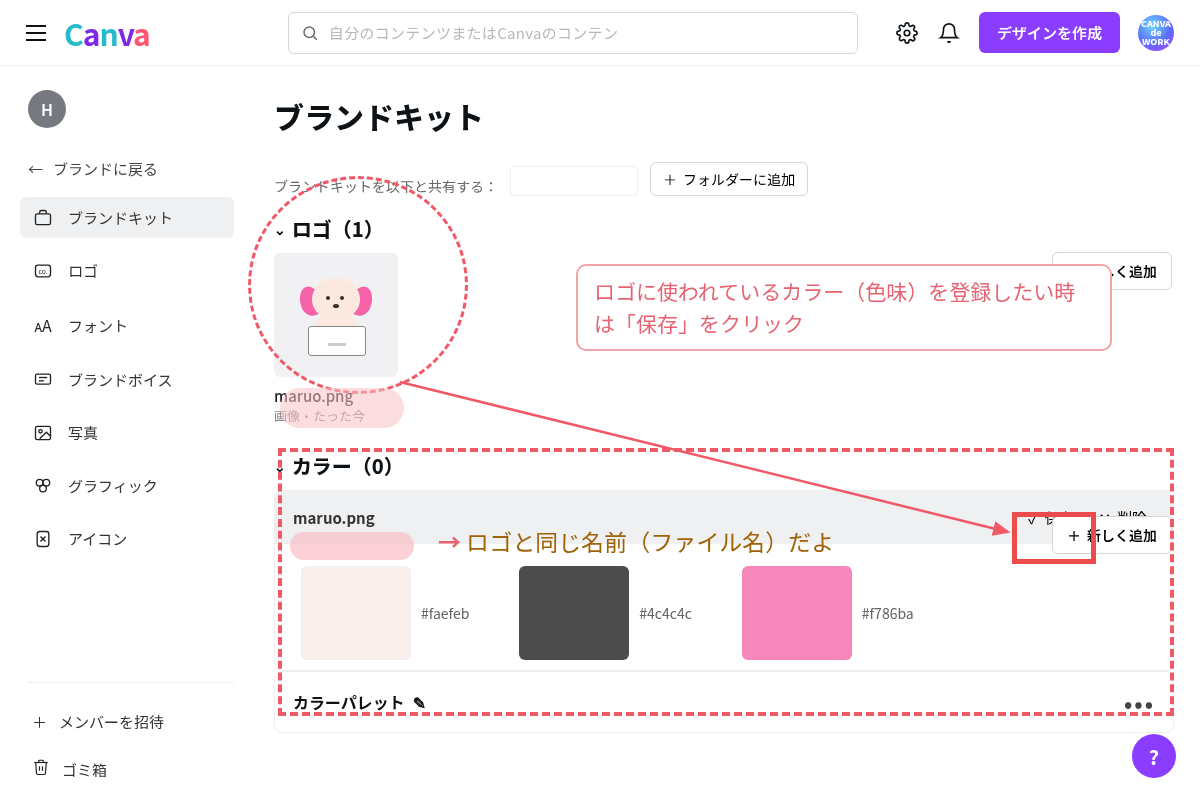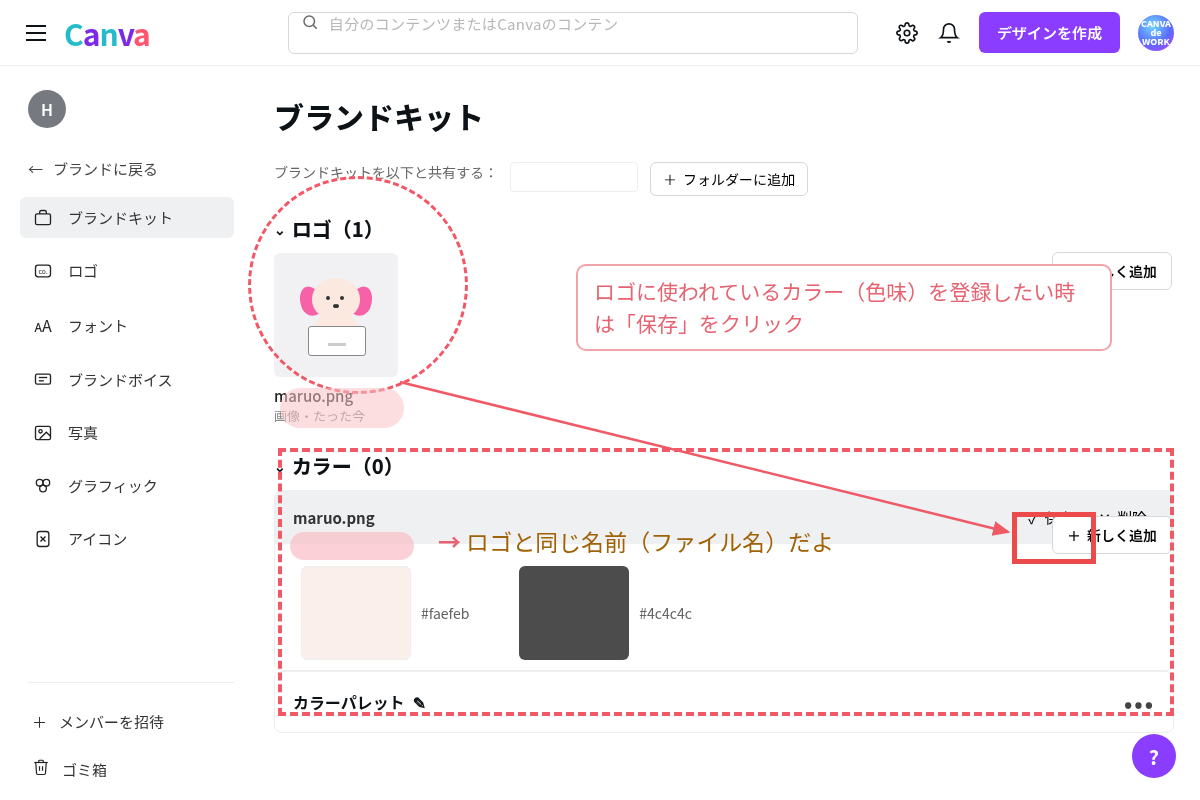--- a/index.html
+++ b/index.html
@@ -4,42 +4,42 @@
 <style>
 *{box-sizing:border-box;margin:0;padding:0;font-family:"Hiragino Sans","Noto Sans JP",sans-serif}
 body{background:#fff;color:#0d1216;width:1200px;height:800px;overflow:hidden;position:relative}
 html{border-radius:18px;overflow:hidden}
 
 .top{height:66px;display:flex;align-items:center;padding:0 26px;gap:18px;border-bottom:1px solid #f0f0f0}
 .burger{display:flex;flex-direction:column;gap:5px;cursor:pointer}
 .burger span{width:20px;height:2px;background:#0d1216}
 .logo{font-weight:700;font-size:30px;letter-spacing:-1px}
 .logo .c1{color:#24bcca}.logo .c2{color:#7d2ae8}.logo .c3{color:#24bcca}.logo .c4{color:#7d2ae8}.logo .c5{color:#ff5571}
-.search{flex:0 0 570px;margin-left:120px;height:42px;border:1px solid #d7d7d9;border-radius:6px;display:flex;padding:0 12px;color:#999}
+.search{flex:0 0 570px;margin-left:120px;height:42px;border:1px solid #d7d7d9;border-radius:6px;display:flex;align-items:center;padding:0 12px;color:#999}
 .search svg{width:18px;height:18px;stroke:#6b6b6b;margin-right:10px}
 .search span{font-size:15px;color:#b7b7b7;letter-spacing:.02em}
 .topright{margin-left:auto;display:flex;align-items:center;gap:18px}
 .icnbtn{width:24px;height:24px;display:flex;align-items:center;justify-content:center;color:#0d1216}
 .createbtn{background:#8b3dff;color:#fff;font-size:15px;font-weight:600;border:none;border-radius:6px;padding:10px 18px}
 .avatar{width:36px;height:36px;border-radius:50%;background:radial-gradient(circle at 40% 30%,#6fd6ff,#5b6bff 55%,#c43cff);display:flex;align-items:center;justify-content:center;color:#fff;font-size:9px;font-weight:800;line-height:1;text-align:center}
 
 .wrap{display:flex;height:calc(800px - 66px)}
 .side{width:248px;flex:none;padding:24px 14px 12px 28px;display:flex;flex-direction:column}
 .sideav{width:38px;height:38px;border-radius:50%;background:#767a80;color:#fff;display:flex;align-items:center;justify-content:center;font-weight:600;font-size:16px;margin-bottom:30px}
 .back{display:flex;align-items:center;gap:10px;font-size:15px;color:#444;margin-bottom:18px}
 .navitem{display:flex;align-items:center;gap:14px;font-size:15px;color:#333;padding:10px 12px;border-radius:6px;margin-left:-8px}
 .navitem.active{background:#eef0f2}
 .navitem .ic{width:22px;display:flex;justify-content:center;color:#2b2b2b}
 .navitem+ .navitem{margin-top:12px}
 .sidebottom{margin-top:auto;border-top:1px solid #eee;padding-top:20px}
 .sidelink{display:flex;align-items:center;gap:12px;font-size:15px;color:#333;padding:8px 4px}
 
 .main{flex:1;padding:28px 26px 0 26px;position:relative}
 h1{font-size:30px;font-weight:800;margin-bottom:24px}
-.sharebar{display:flex;align-items:flex-start;gap:12px;font-size:14px;color:#666;margin-bottom:18px}
+.sharebar{display:flex;align-items:flex-end;gap:12px;font-size:14px;color:#666;margin-bottom:18px}
 .shareinput{width:128px;height:30px;border:1px solid #eee;border-radius:4px;background:#fff}
 .folderbtn{border:1px solid #d7d7d9;background:#fff;border-radius:6px;padding:6px 12px;font-size:14px;display:flex;align-items:center;gap:6px}
 .section{margin-top:6px}
 .secthead{display:flex;align-items:center;gap:6px;font-size:20px;font-weight:800;margin-bottom:10px}
 .secthead .chev{font-size:14px}
 .addbtn{position:absolute;right:28px;border:1px solid #d7d7d9;border-radius:6px;background:#fff;padding:8px 14px;font-size:14px;display:flex;align-items:center;gap:6px;font-weight:600}
 .addbtn.one{top:186px}.addbtn.two{top:450px}
 .logothumb{width:124px;height:124px;background:#f1f1f3;border-radius:6px;display:flex;align-items:center;justify-content:center;margin-bottom:8px}
 .dog{position:relative;width:76px;height:82px}
 .dog .head{position:absolute;top:4px;left:14px;width:48px;height:42px;background:#fbe9df;border-radius:50% 50% 48% 48%}
@@ -269,20 +269,24 @@
         </div>
         <div class="swatches">
           <div class="swcol">
             <div class="sw" style="background:#faefeb;border:1px solid #eee"></div>
             <div class="swlbl">#faefeb</div>
           </div>
           <div class="swcol">
             <div class="sw" style="background:#4c4c4c"></div>
             <div class="swlbl">#4c4c4c</div>
           </div>
+          <div class="swcol">
+            <div class="sw" style="background:#f786ba"></div>
+            <div class="swlbl">#f786ba</div>
+          </div>
         </div>
       </div>
 
       <div class="palettebar">
         <span>カラーパレット</span>
         <span>✎</span>
         <span class="dots">•••</span>
       </div>
     </div>
   </main>

